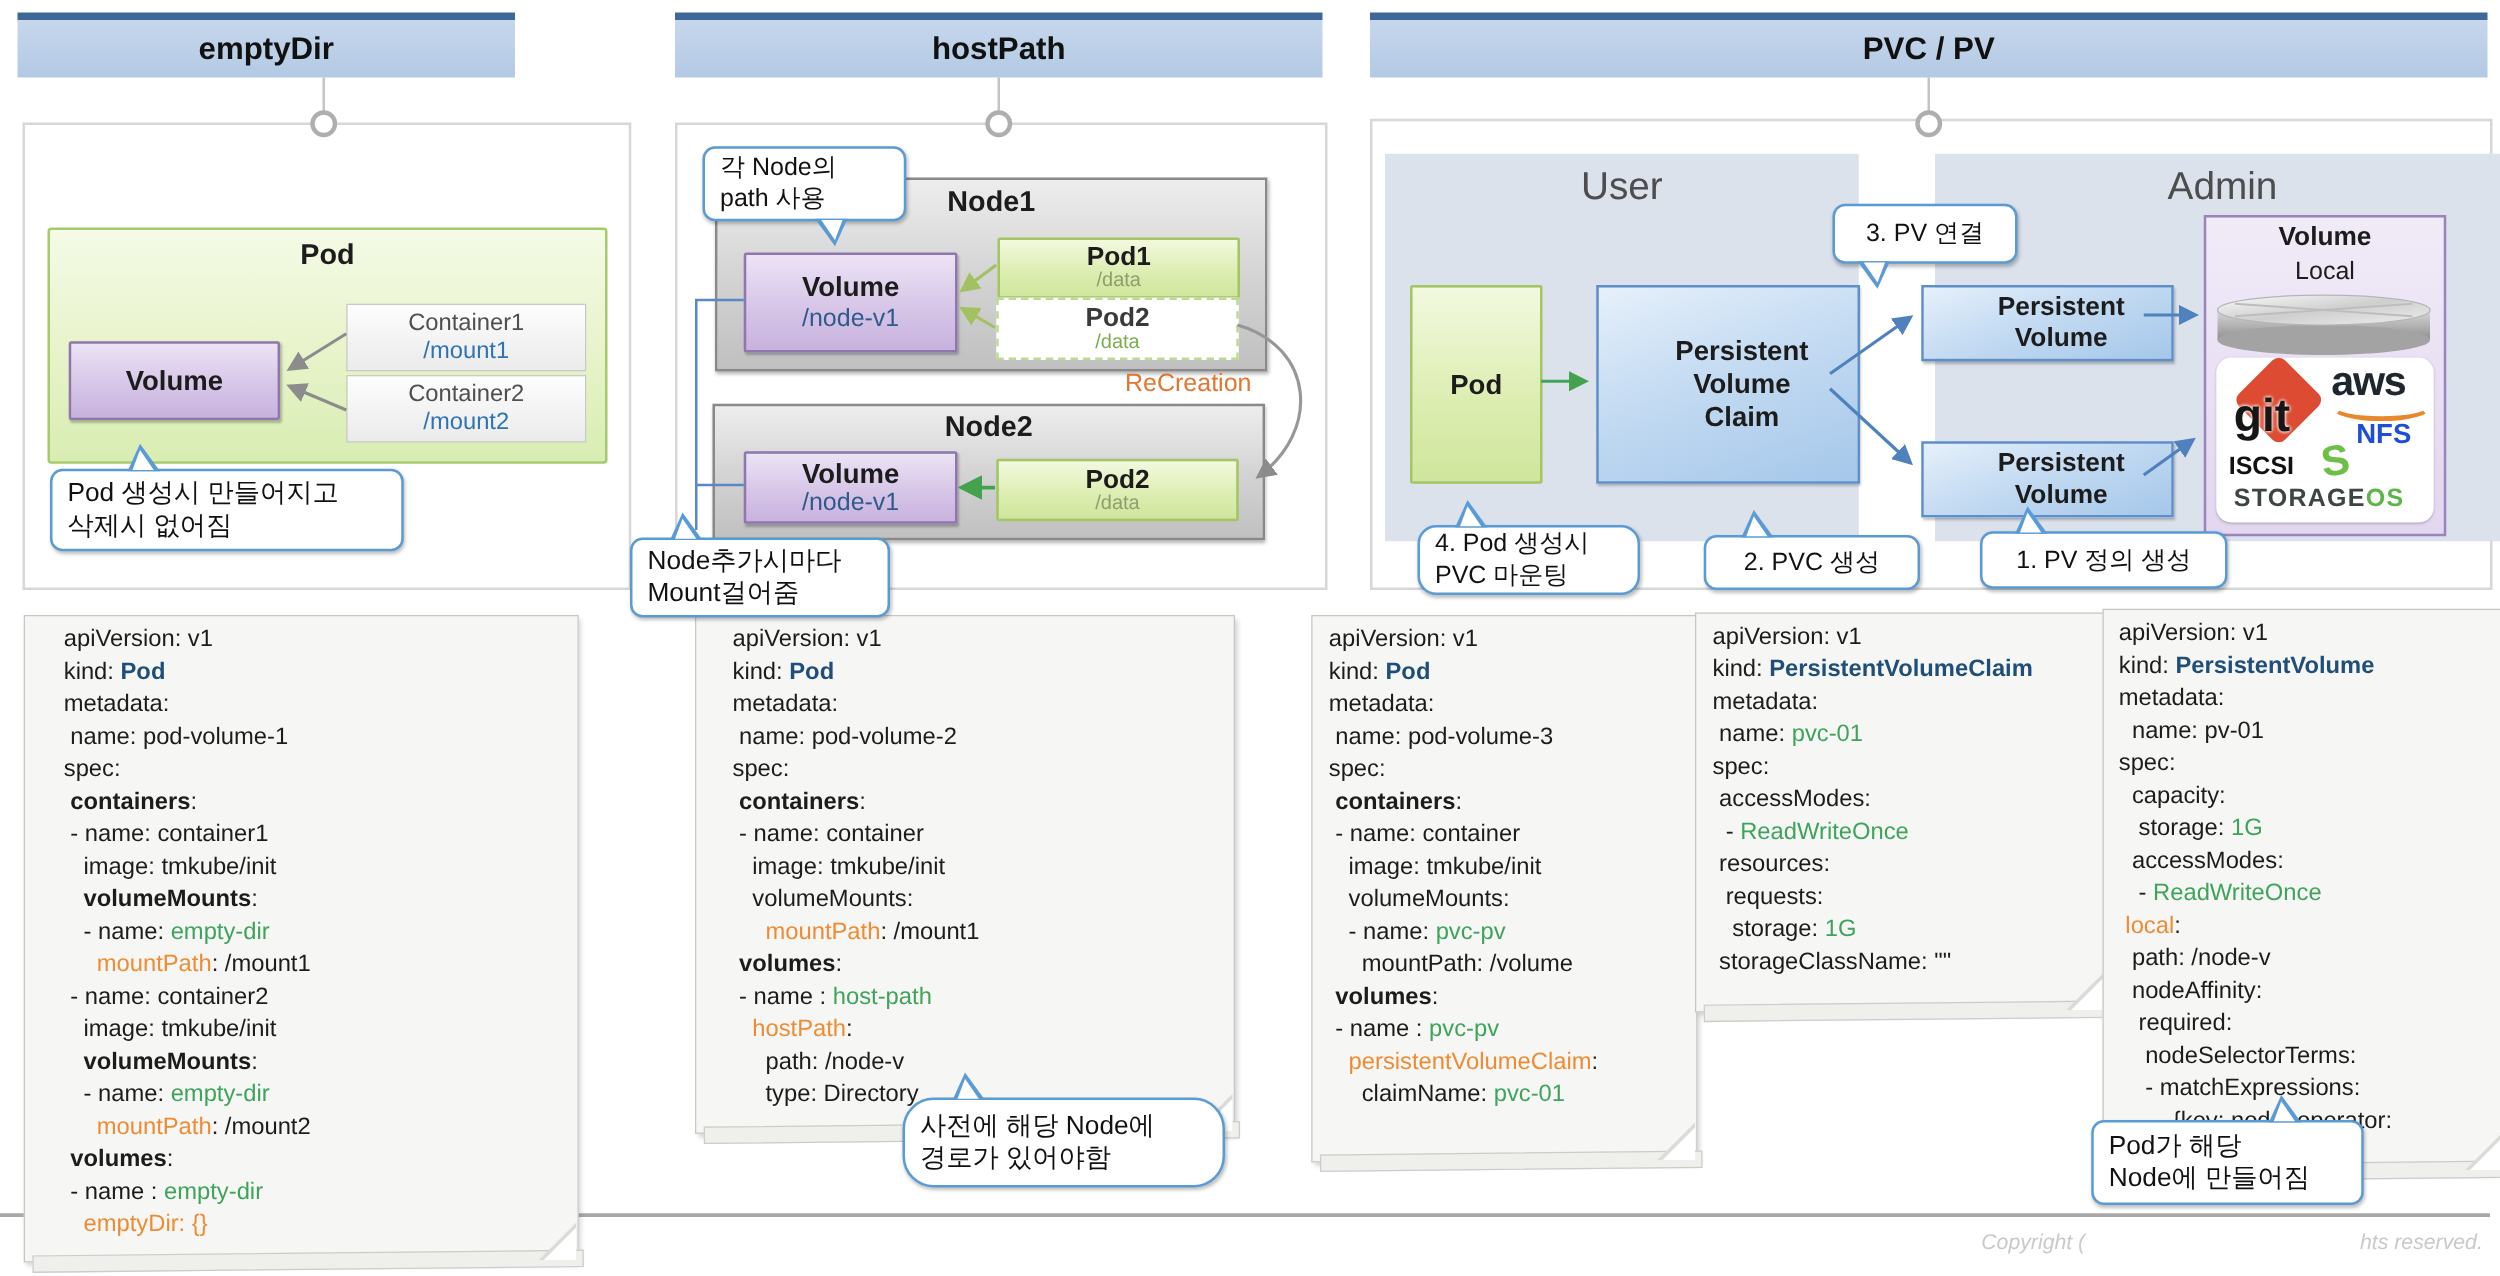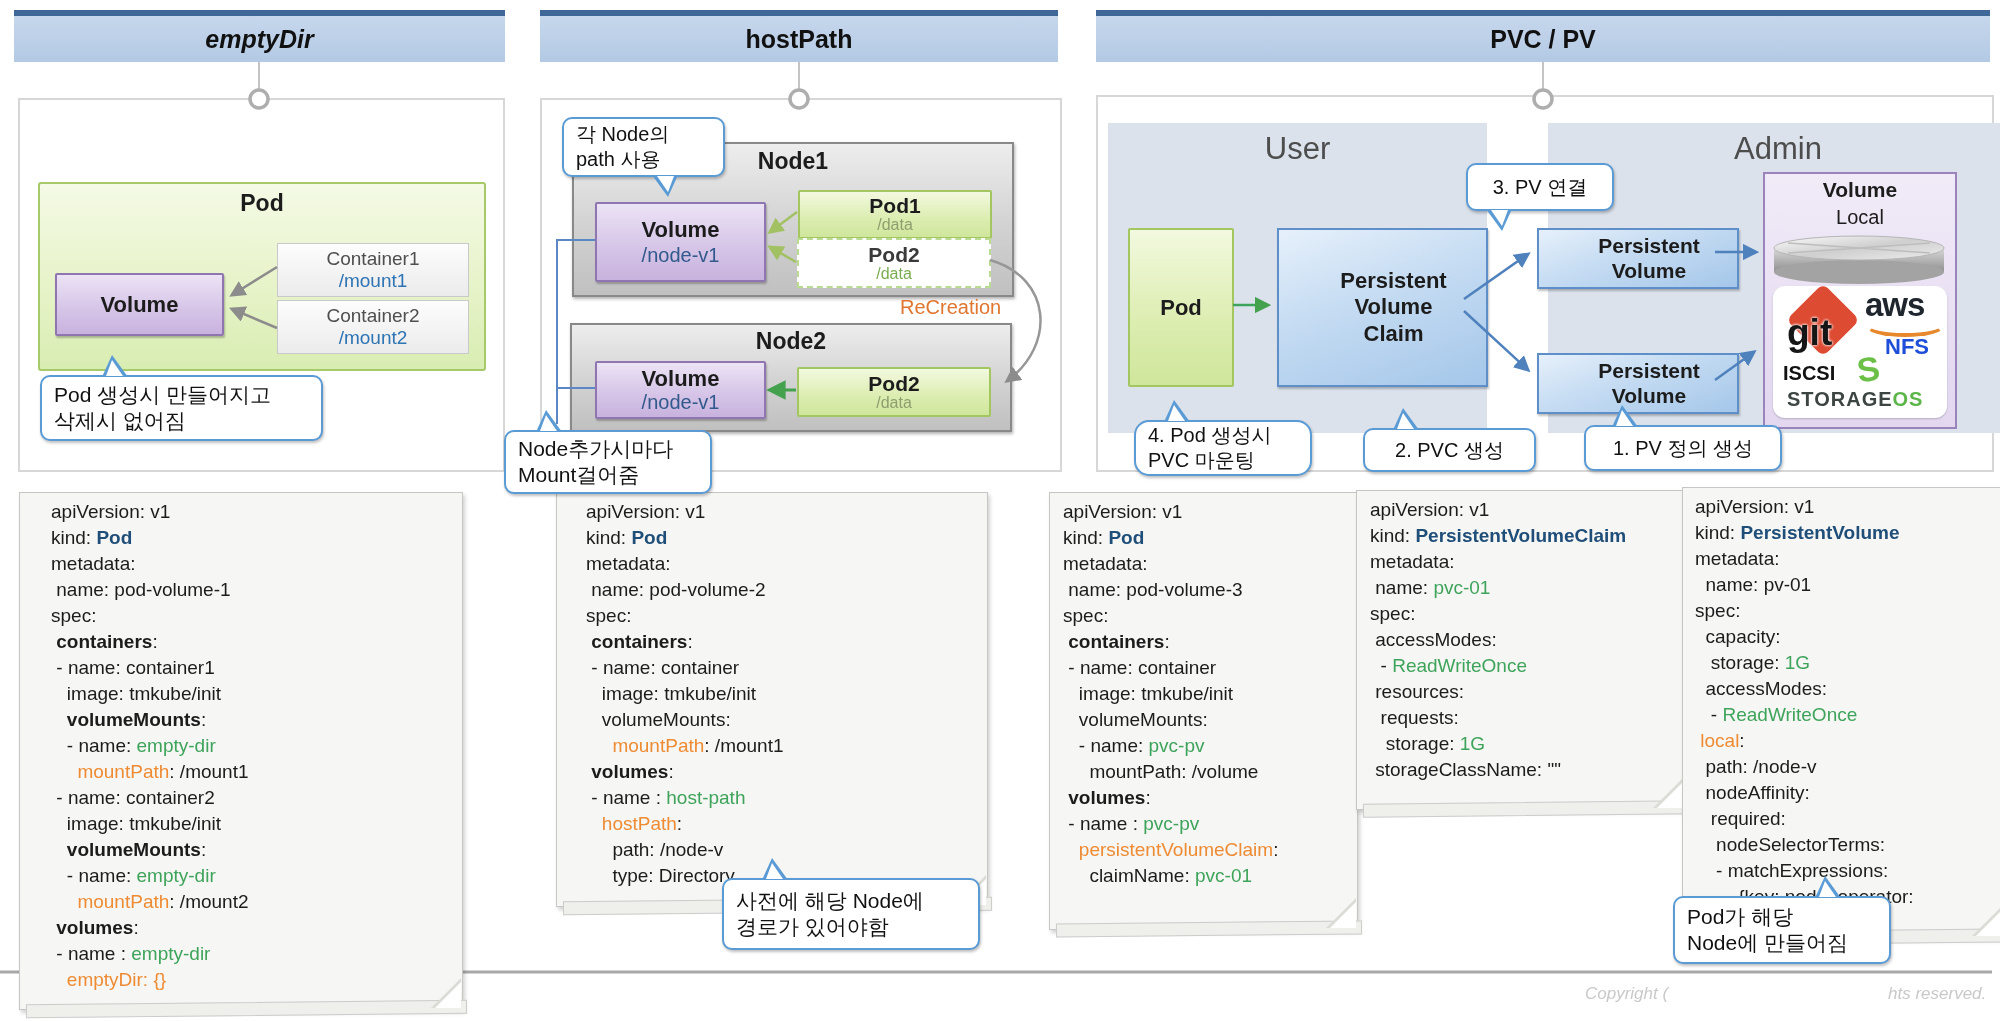--- a/index.html
+++ b/index.html
@@ -3,21 +3,21 @@
 <meta charset="utf-8">
 <style>
   html,body{margin:0;padding:0;background:#fff;}
   #canvas{position:relative;width:2000px;height:1021px;background:#fff;overflow:hidden;
           font-family:"Liberation Sans", sans-serif;color:#1c1c1c;}
 
   
   .hdr{position:absolute;top:10px;height:46px;background:linear-gradient(180deg,#c6d7ec,#b3c9e4);
        border-top:6px solid #3f6899;display:flex;align-items:center;justify-content:center;
        font-size:25px;font-weight:bold;color:#111;}
-  #hdr1{left:14px;width:491px;font-style:italic;}
+  #hdr1{left:14px;width:398px;}
   #hdr2{left:540px;width:518px;}
   #hdr3{left:1096px;width:894px;}
 
   
   .panel{position:absolute;background:#fff;border:2px solid #d7d7d7;}
   #panel1{left:18px;top:98px;width:483px;height:370px;}
   #panel2{left:540px;top:98px;width:518px;height:370px;}
   #panel3{left:1096px;top:95px;width:894px;height:373px;}
 
   
@@ -314,21 +314,21 @@
       <div class="yline"><span class="seg-p"> </span><span class="seg-o">local</span><span class="seg-p">:</span></div>
       <div class="yline"><span class="seg-p">  path: /node-v</span></div>
       <div class="yline"><span class="seg-p">  nodeAffinity:</span></div>
       <div class="yline"><span class="seg-p">   required:</span></div>
       <div class="yline"><span class="seg-p">    nodeSelectorTerms:</span></div>
       <div class="yline"><span class="seg-p">    - matchExpressions:</span></div>
       <div class="yline"><span class="seg-p">      - {key: node, operator:</span></div>
       <div class="yline"><span class="seg-p">In, values: [</span><span class="seg-o">node1</span><span class="seg-p">]}</span></div>
     </div>
 
-  <div class="callout preline" style="left:722px;top:878px;width:230px;height:60px;font-size:21px;z-index:12;">
+  <div class="callout preline" style="left:722px;top:878px;width:230px;height:60px;font-size:21px;z-index:12;border-radius:25px;">
     <span class="pt pt-up" style="left:38px;"></span>
     <span>사전에 해당 Node에
 경로가 있어야함</span>
   </div>
 
   <span class="copy" style="left:1585px;font-style:italic;">Copyright (</span>
   <span class="copy" style="left:1888px;">hts reserved.</span>
 
   <svg id="svg-layer" width="2000" height="1021" viewBox="0 0 2000 1021">
     <defs>

